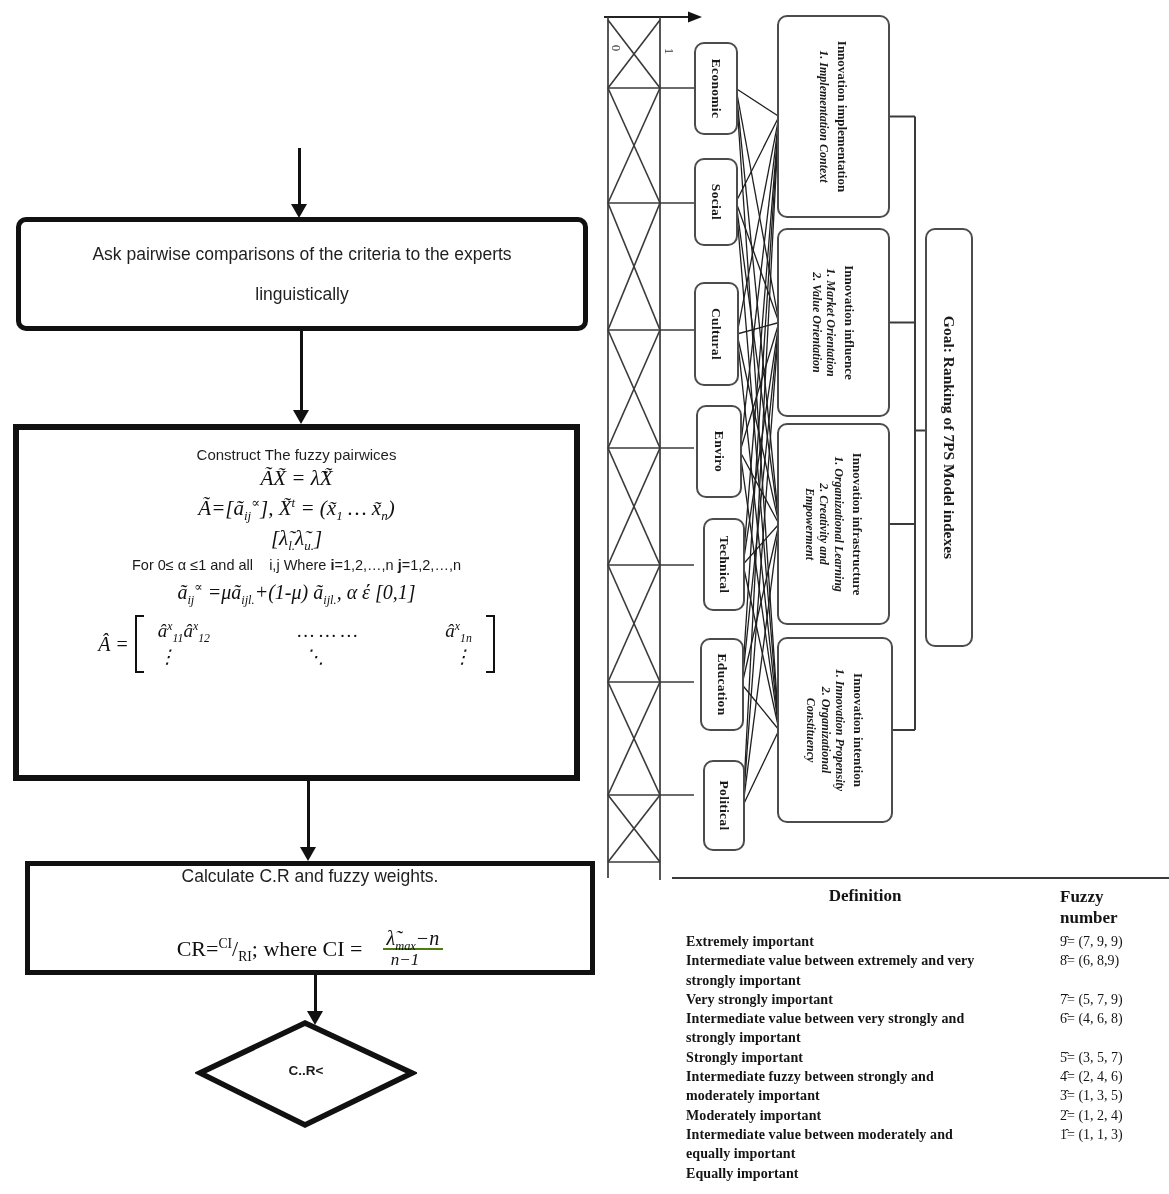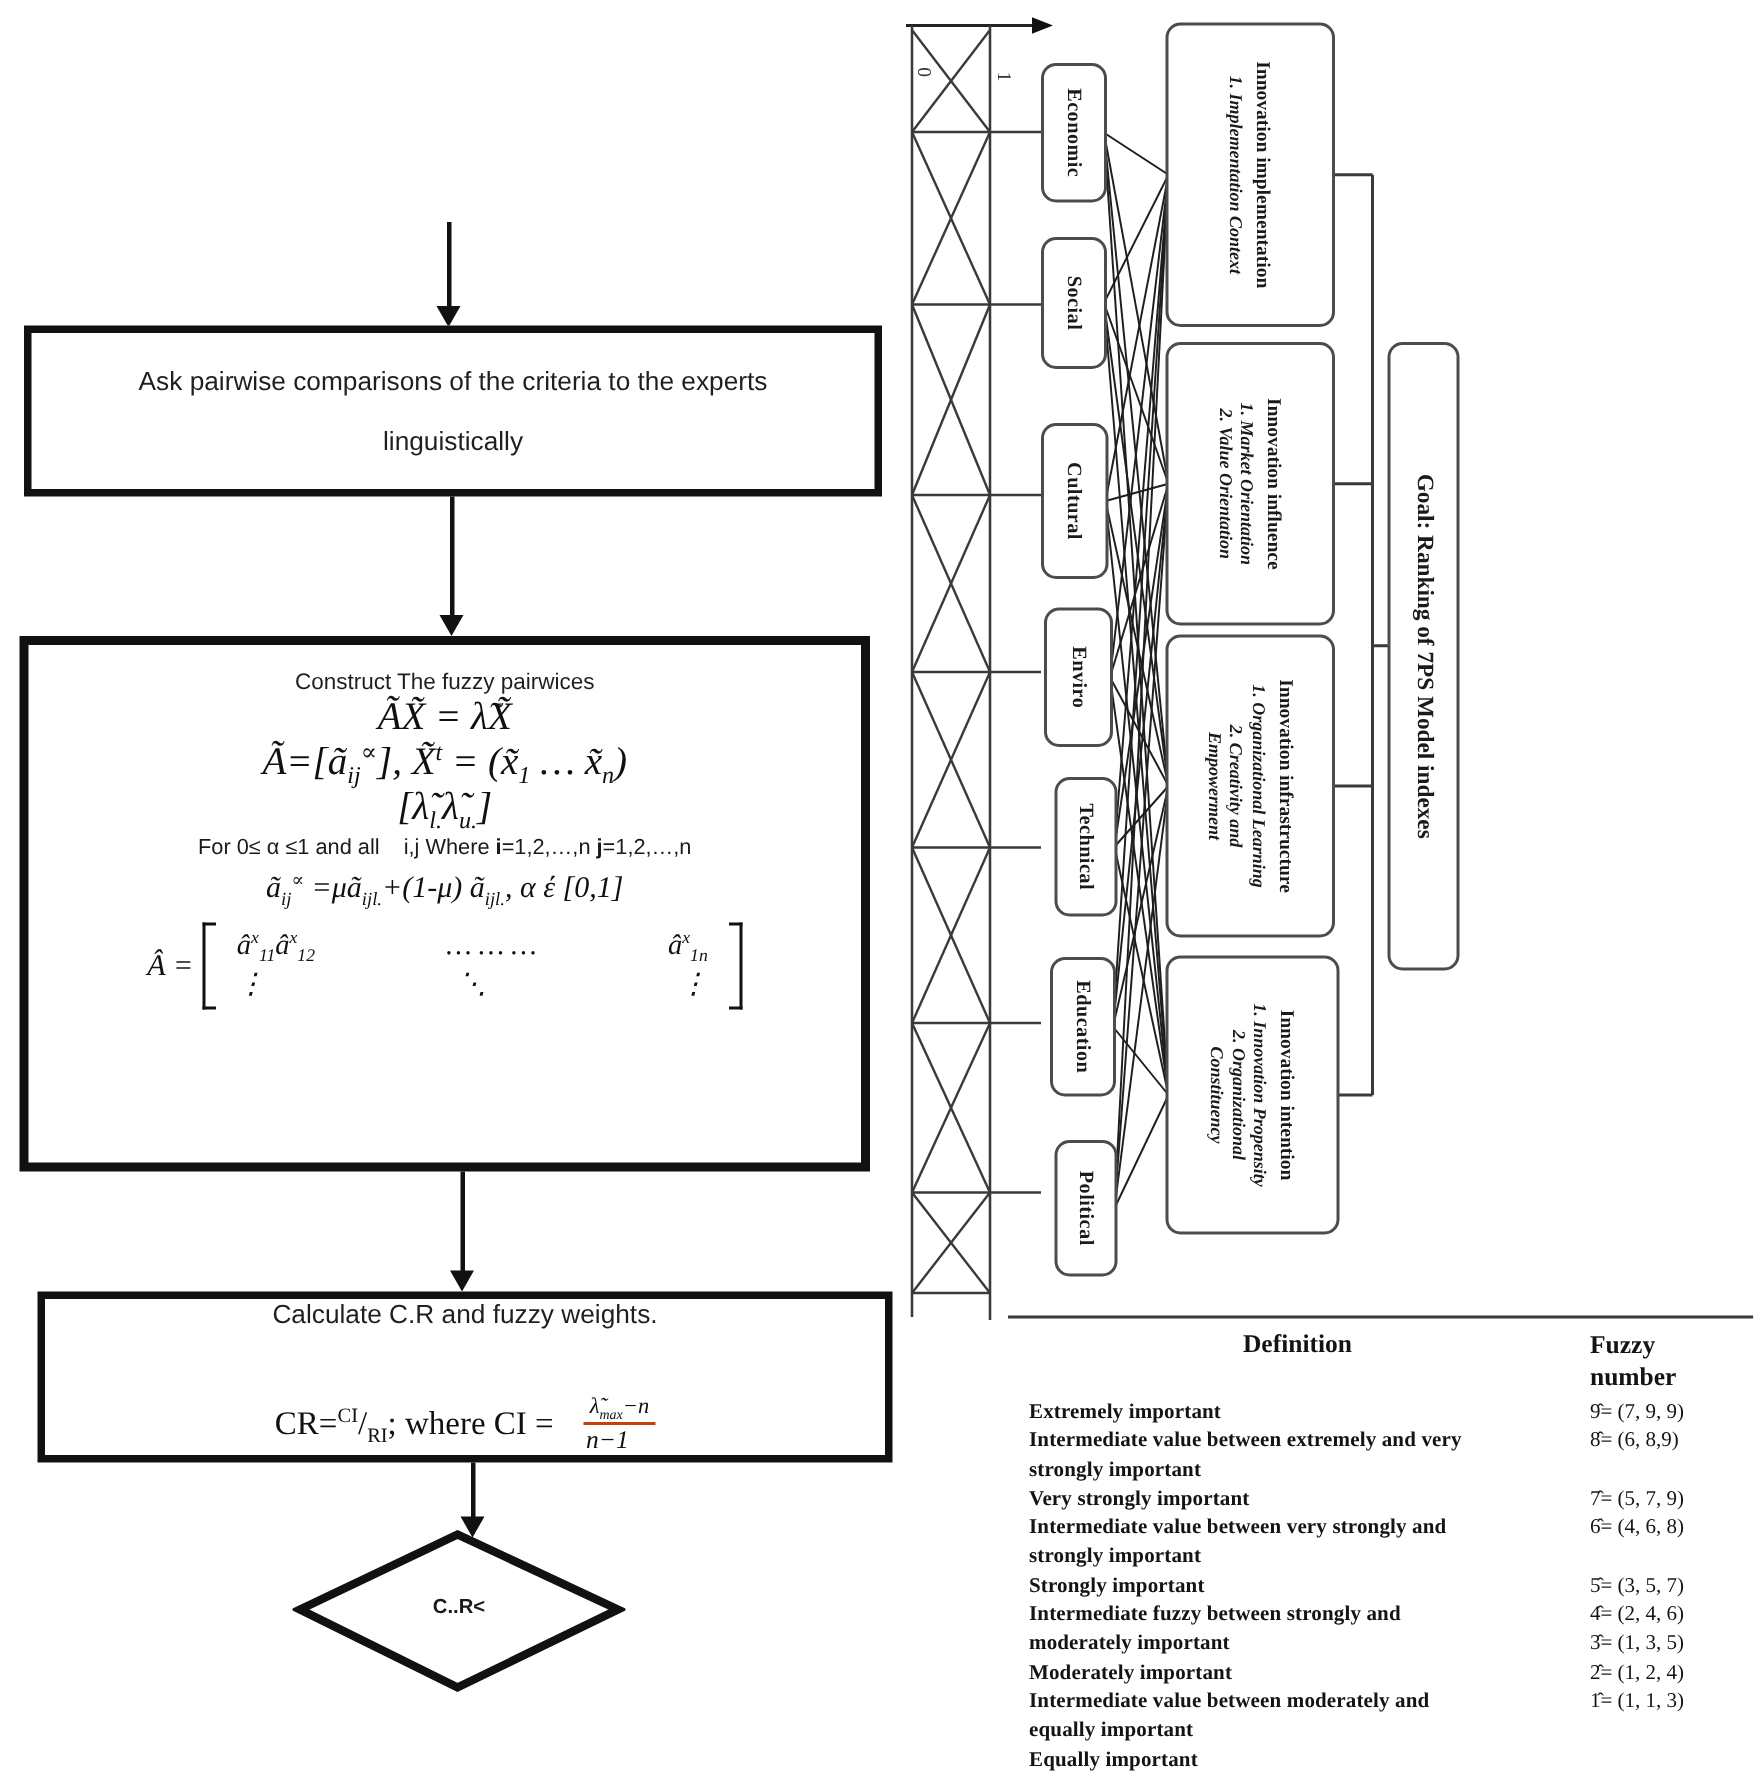--- a/index.html
+++ b/index.html
@@ -11,32 +11,32 @@
   
   .fc-box {
     position:absolute; border:5px solid #111; background:#fff; box-sizing:border-box;
     display:flex; flex-direction:column; align-items:center; justify-content:center;
     text-align:center;
   }
   .fc-text { font-size:17.5px; color:#1f1f1f; }
   #fc-box2 .fc-text { line-height:40px; }
   #fc-box3 { border-width:6px; justify-content:flex-start; padding-top:16px; }
   .math { font-family:"Liberation Serif","DejaVu Serif",serif; font-style:italic; color:#101010; }
-  .m-line { font-size:26px; line-height:30px; }
+  .m-line { font-size:21px; line-height:30px; }
   sup { font-size:62%; vertical-align:super; line-height:0; }
   sub { font-size:62%; vertical-align:sub; line-height:0; }
   .plain-line { font-size:14.5px; font-style:normal; font-family:"Liberation Sans",sans-serif; line-height:24px; }
   .matrix-line { display:flex; align-items:center; gap:6px; margin-top:8px; }
   .bracket { width:9px; height:58px; box-sizing:border-box; border:2.5px solid #111; }
   .bracket.l { border-right:none; }
   .bracket.r { border-left:none; }
   .m-body { display:flex; flex-direction:column; width:330px; }
   .m-row { display:flex; justify-content:space-between; font-size:19px; line-height:26px; padding:0 8px; }
   .frac { display:inline-flex; flex-direction:column; vertical-align:middle; text-align:center; margin-left:4px; }
-  .frac .num { border-bottom:2px solid #c2410c; padding:0 4px; font-size:15px; line-height:20px;margin-left:16px; }
+  .frac .num { border-bottom:2px solid #4d7c0f; padding:0 4px; font-size:20px; line-height:20px;margin-left:16px; }
   .frac .den { font-size:17px; line-height:20px; }
   .fc-arrow { position:absolute; width:17px; }
   .fc-arrow .shaft { position:absolute; left:7px; top:0; width:2.6px; background:#111; }
   .fc-arrow .head { position:absolute; bottom:0; left:0; width:0; height:0;
       border-left:8.5px solid transparent; border-right:8.5px solid transparent; border-top:14px solid #111; }
   #decision-label { font-size:13.5px; font-weight:600; text-align:center; }
   
   #diagram-svg { position:absolute; left:0; top:0; z-index:1; pointer-events:none; }
   .d-box { position:absolute; z-index:2; background:#fff; border:2px solid #4c4c4c; border-radius:10px; box-sizing:border-box; }
   .rot-inner { position:absolute; top:0; left:0; transform-origin:top left;
@@ -126,21 +126,21 @@
       <line x1="915" y1="116.5" x2="915" y2="730" stroke="#3a3a3a" stroke-width="2"></line>
       <line x1="915" y1="430.5" x2="927" y2="430.5" stroke="#3a3a3a" stroke-width="2"></line>
     </svg>
 
 
   <div class="fc-arrow" style="left:291px; top:148px; height:70px;">
     <div class="shaft" style="height:58px;"></div>
     <div class="head"></div>
   </div>
 
-  <div class="fc-box" id="fc-box2" style="left:16px; top:217px; width:572px; height:114px;">
+  <div class="fc-box" id="fc-box2" style="left:16px; top:217px; width:572px; height:114px;border-radius:10px;">
     <div class="fc-text">Ask pairwise comparisons of the criteria to the experts</div>
     <div class="fc-text">linguistically</div>
   </div>
 
   <div class="fc-arrow" style="left:293px; top:331px; height:93px;">
     <div class="shaft" style="height:81px;"></div>
     <div class="head"></div>
   </div>
 
   <div class="fc-box" id="fc-box3" style="left:13px; top:424px; width:567px; height:357px;">

